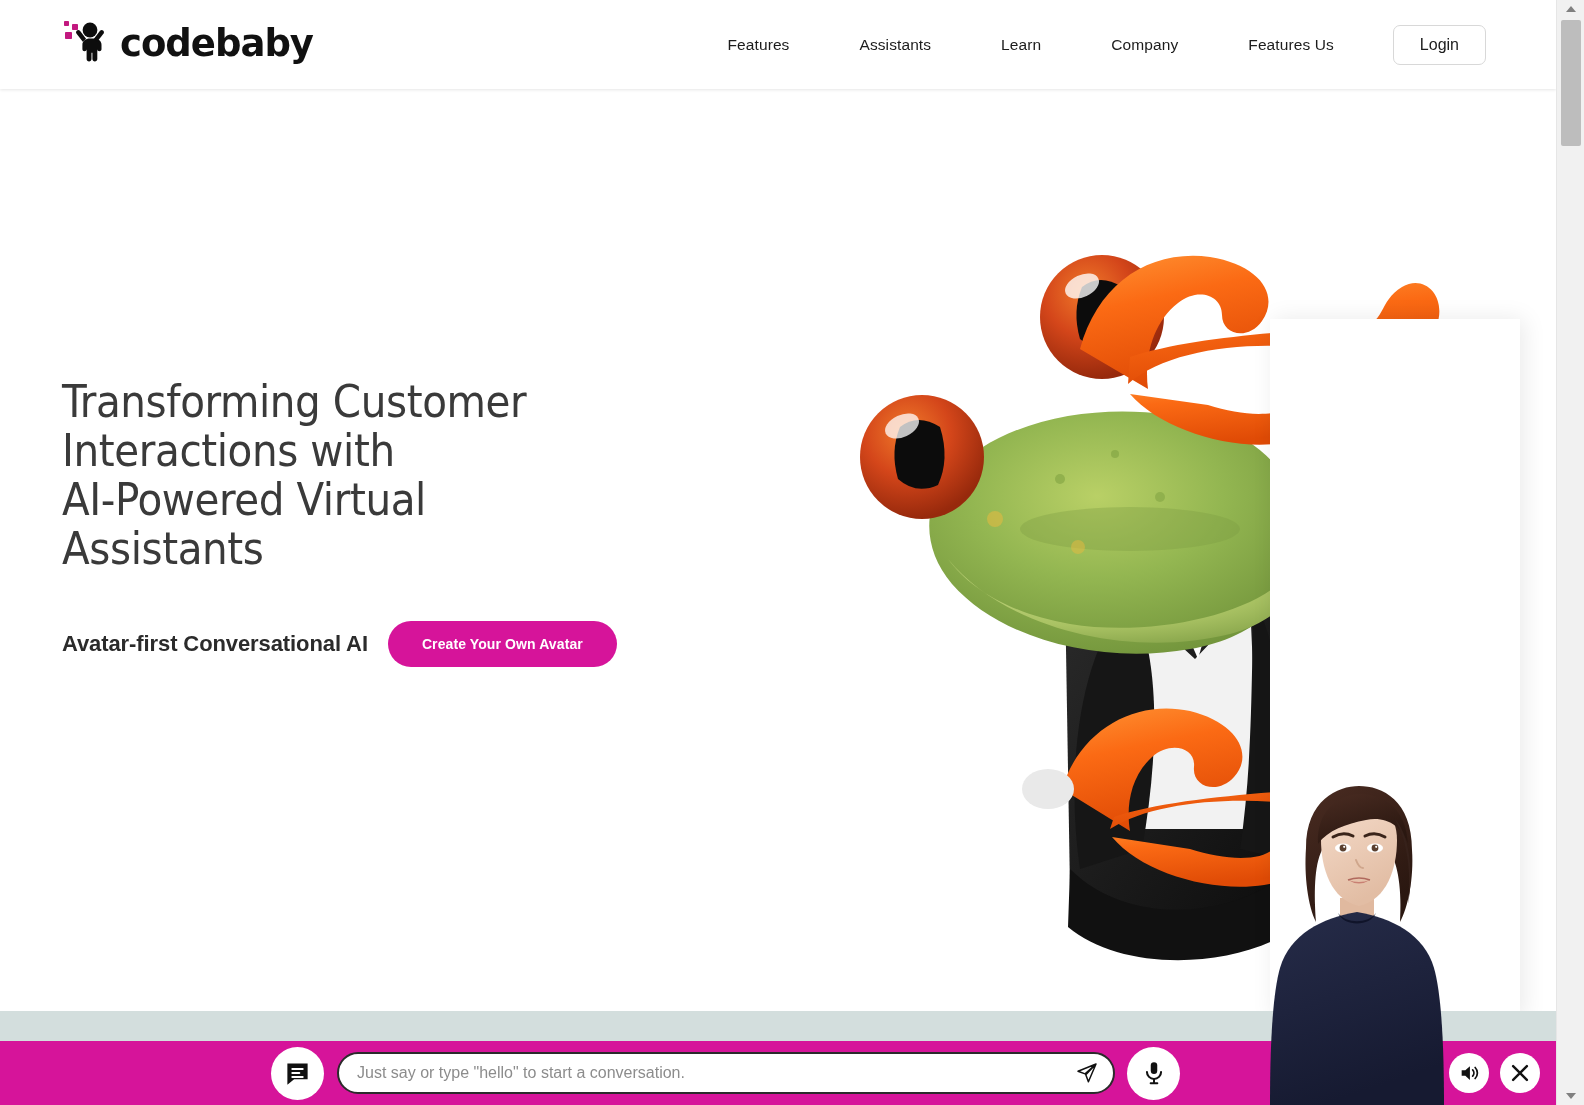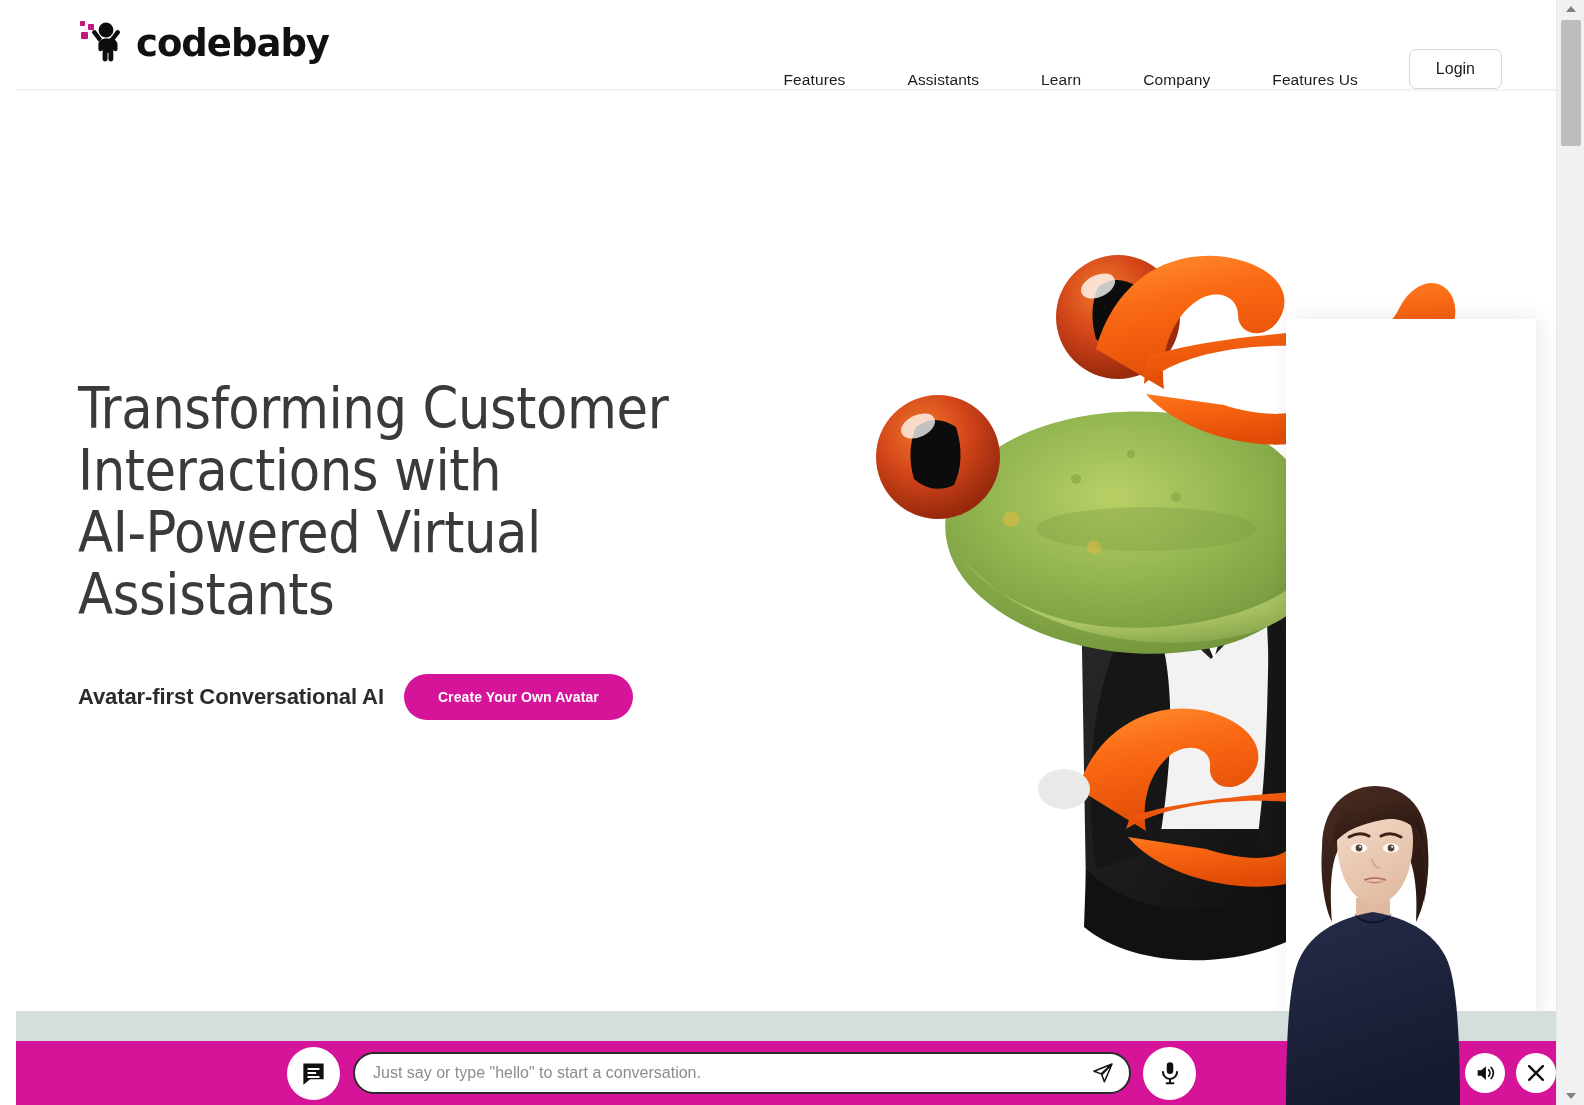--- a/index.html
+++ b/index.html
@@ -7,37 +7,37 @@
   html, body {
     width:1584px; height:1105px;
     overflow:hidden;
     font-family:"Liberation Sans", sans-serif;
     background:#ffffff;
   }
 
   #page { position:relative; width:1584px; height:1105px; overflow:hidden; background:#fff; }
 
   
-  #viewport { position:absolute; left:16px; top:0; width:1556px; height:1105px; overflow:hidden; background:#fff; }
+  #viewport { position:absolute; left:0; top:0; width:1556px; height:1105px; overflow:hidden; background:#fff; }
 
   
   #header {
     position:absolute; left:0; top:0; width:1556px; height:89px;
     background:#ffffff; z-index:30;
     box-shadow:0 1px 3px rgba(0,0,0,0.10);
   }
   #logo { position:absolute; left:62px; top:18px; height:52px; display:flex; align-items:center; }
   .logo-mark { position:relative; width:56px; height:52px; }
   .logo-text {
     font-family:"DejaVu Sans", sans-serif;
     font-size:37px; font-weight:700; color:#111; letter-spacing:-1.0px;
     margin-left:2px; line-height:52px;
   }
 
-  #nav { position:absolute; right:70px; top:0; height:89px; display:flex; align-items:flex-end; gap:8px; }
+  #nav { position:absolute; right:70px; top:0; height:89px; display:flex; align-items:center; gap:16px; }
   .nav-item {
     font-size:15.5px; color:#1c1c1c; letter-spacing:0.1px;
     padding:0 27px; cursor:pointer; white-space:nowrap;
   }
   #login-btn {
     margin-left:16px;
     border:1px solid #d8d8d8; border-radius:7px;
     background:#fff; color:#1c1c1c;
     font-size:16px; font-family:"Liberation Sans", sans-serif;
     padding:10px 26px; cursor:pointer; white-space:nowrap;
@@ -45,21 +45,21 @@
 
   
   #hero {
     position:absolute; left:0; top:89px; width:1556px; height:922px;
     background:#ffffff; overflow:hidden;
   }
 
   #hero-copy { position:absolute; left:62px; top:288px; width:700px; }
   #headline {
     font-family:"DejaVu Sans Condensed","DejaVu Sans", sans-serif;
-    font-size:57px; line-height:1.09; font-weight:400;
+    font-size:45px; line-height:1.09; font-weight:400;
     color:#3a3a3a; letter-spacing:-0.4px;
     white-space:pre-line;
   }
   #cta-row { display:flex; align-items:center; gap:20px; margin-top:48px; }
   #tagline { font-size:22px; color:#2b2b2b; font-weight:600; letter-spacing:-0.1px; white-space:nowrap; }
   #cta-btn {
     background:#d6149a; color:#fff; border:none; border-radius:26px;
     font-family:"Liberation Sans", sans-serif;
     font-size:14px; font-weight:700; letter-spacing:0.1px;
     padding:15px 34px; cursor:pointer; white-space:nowrap;

